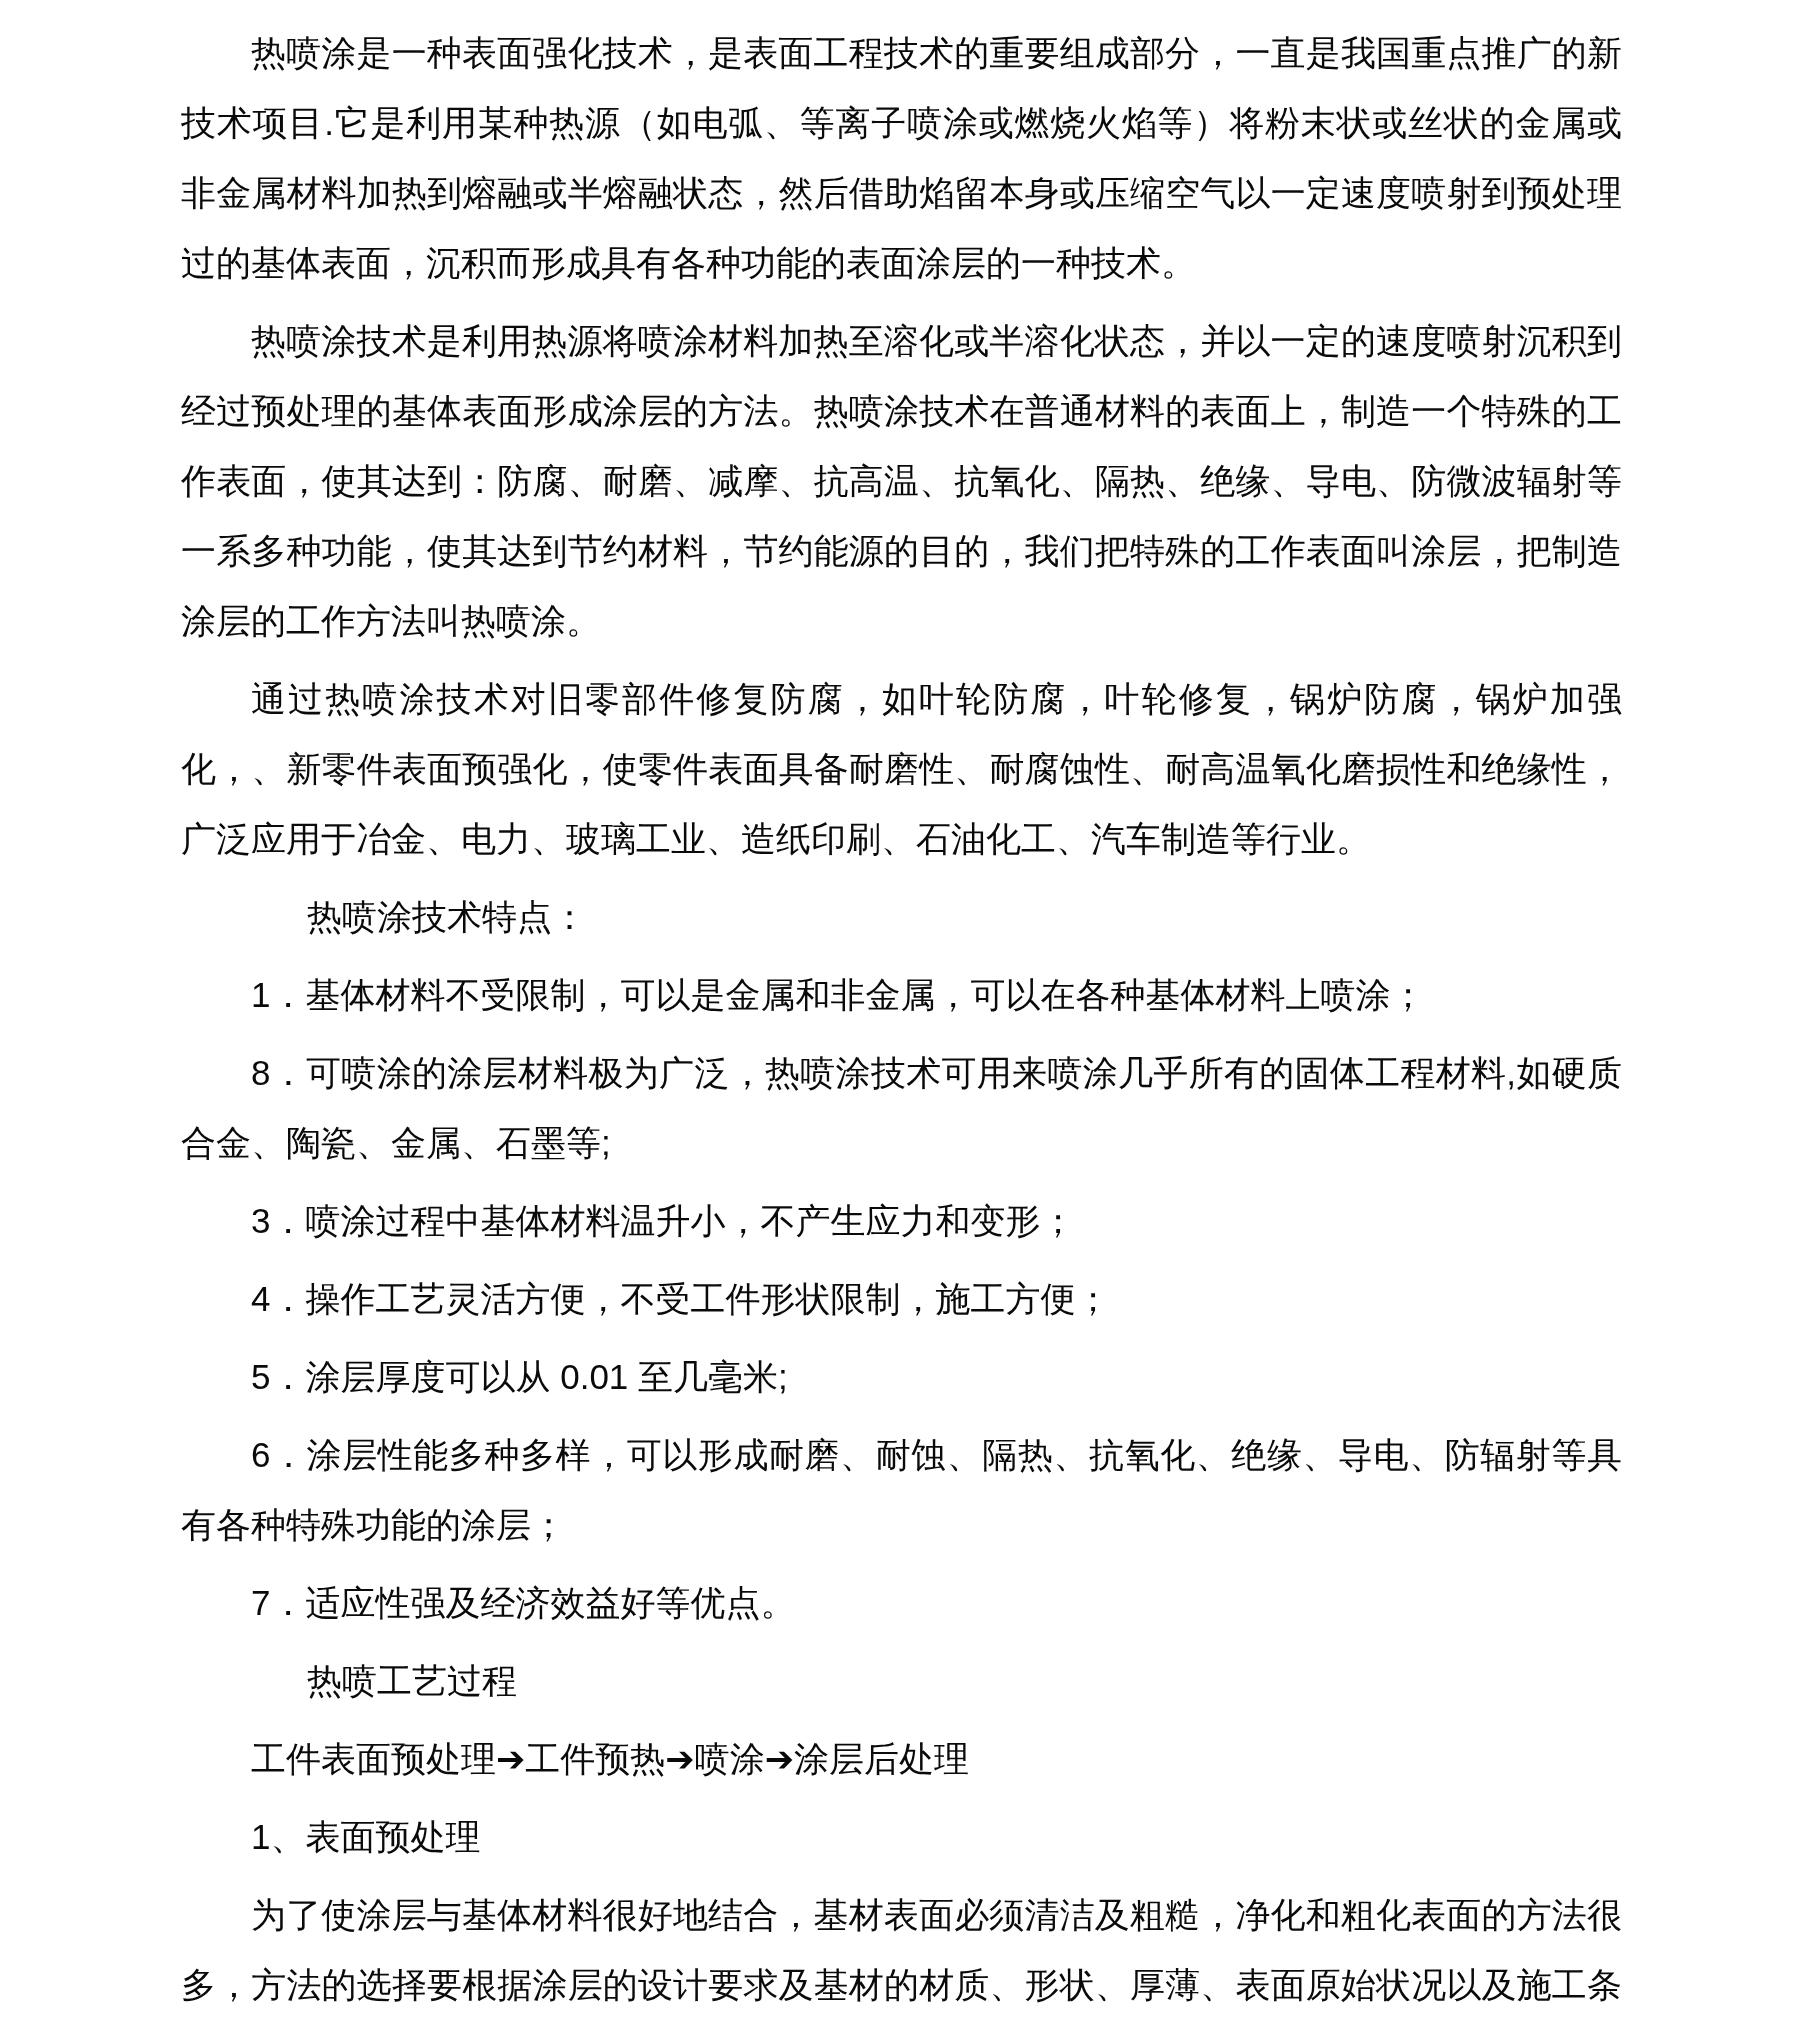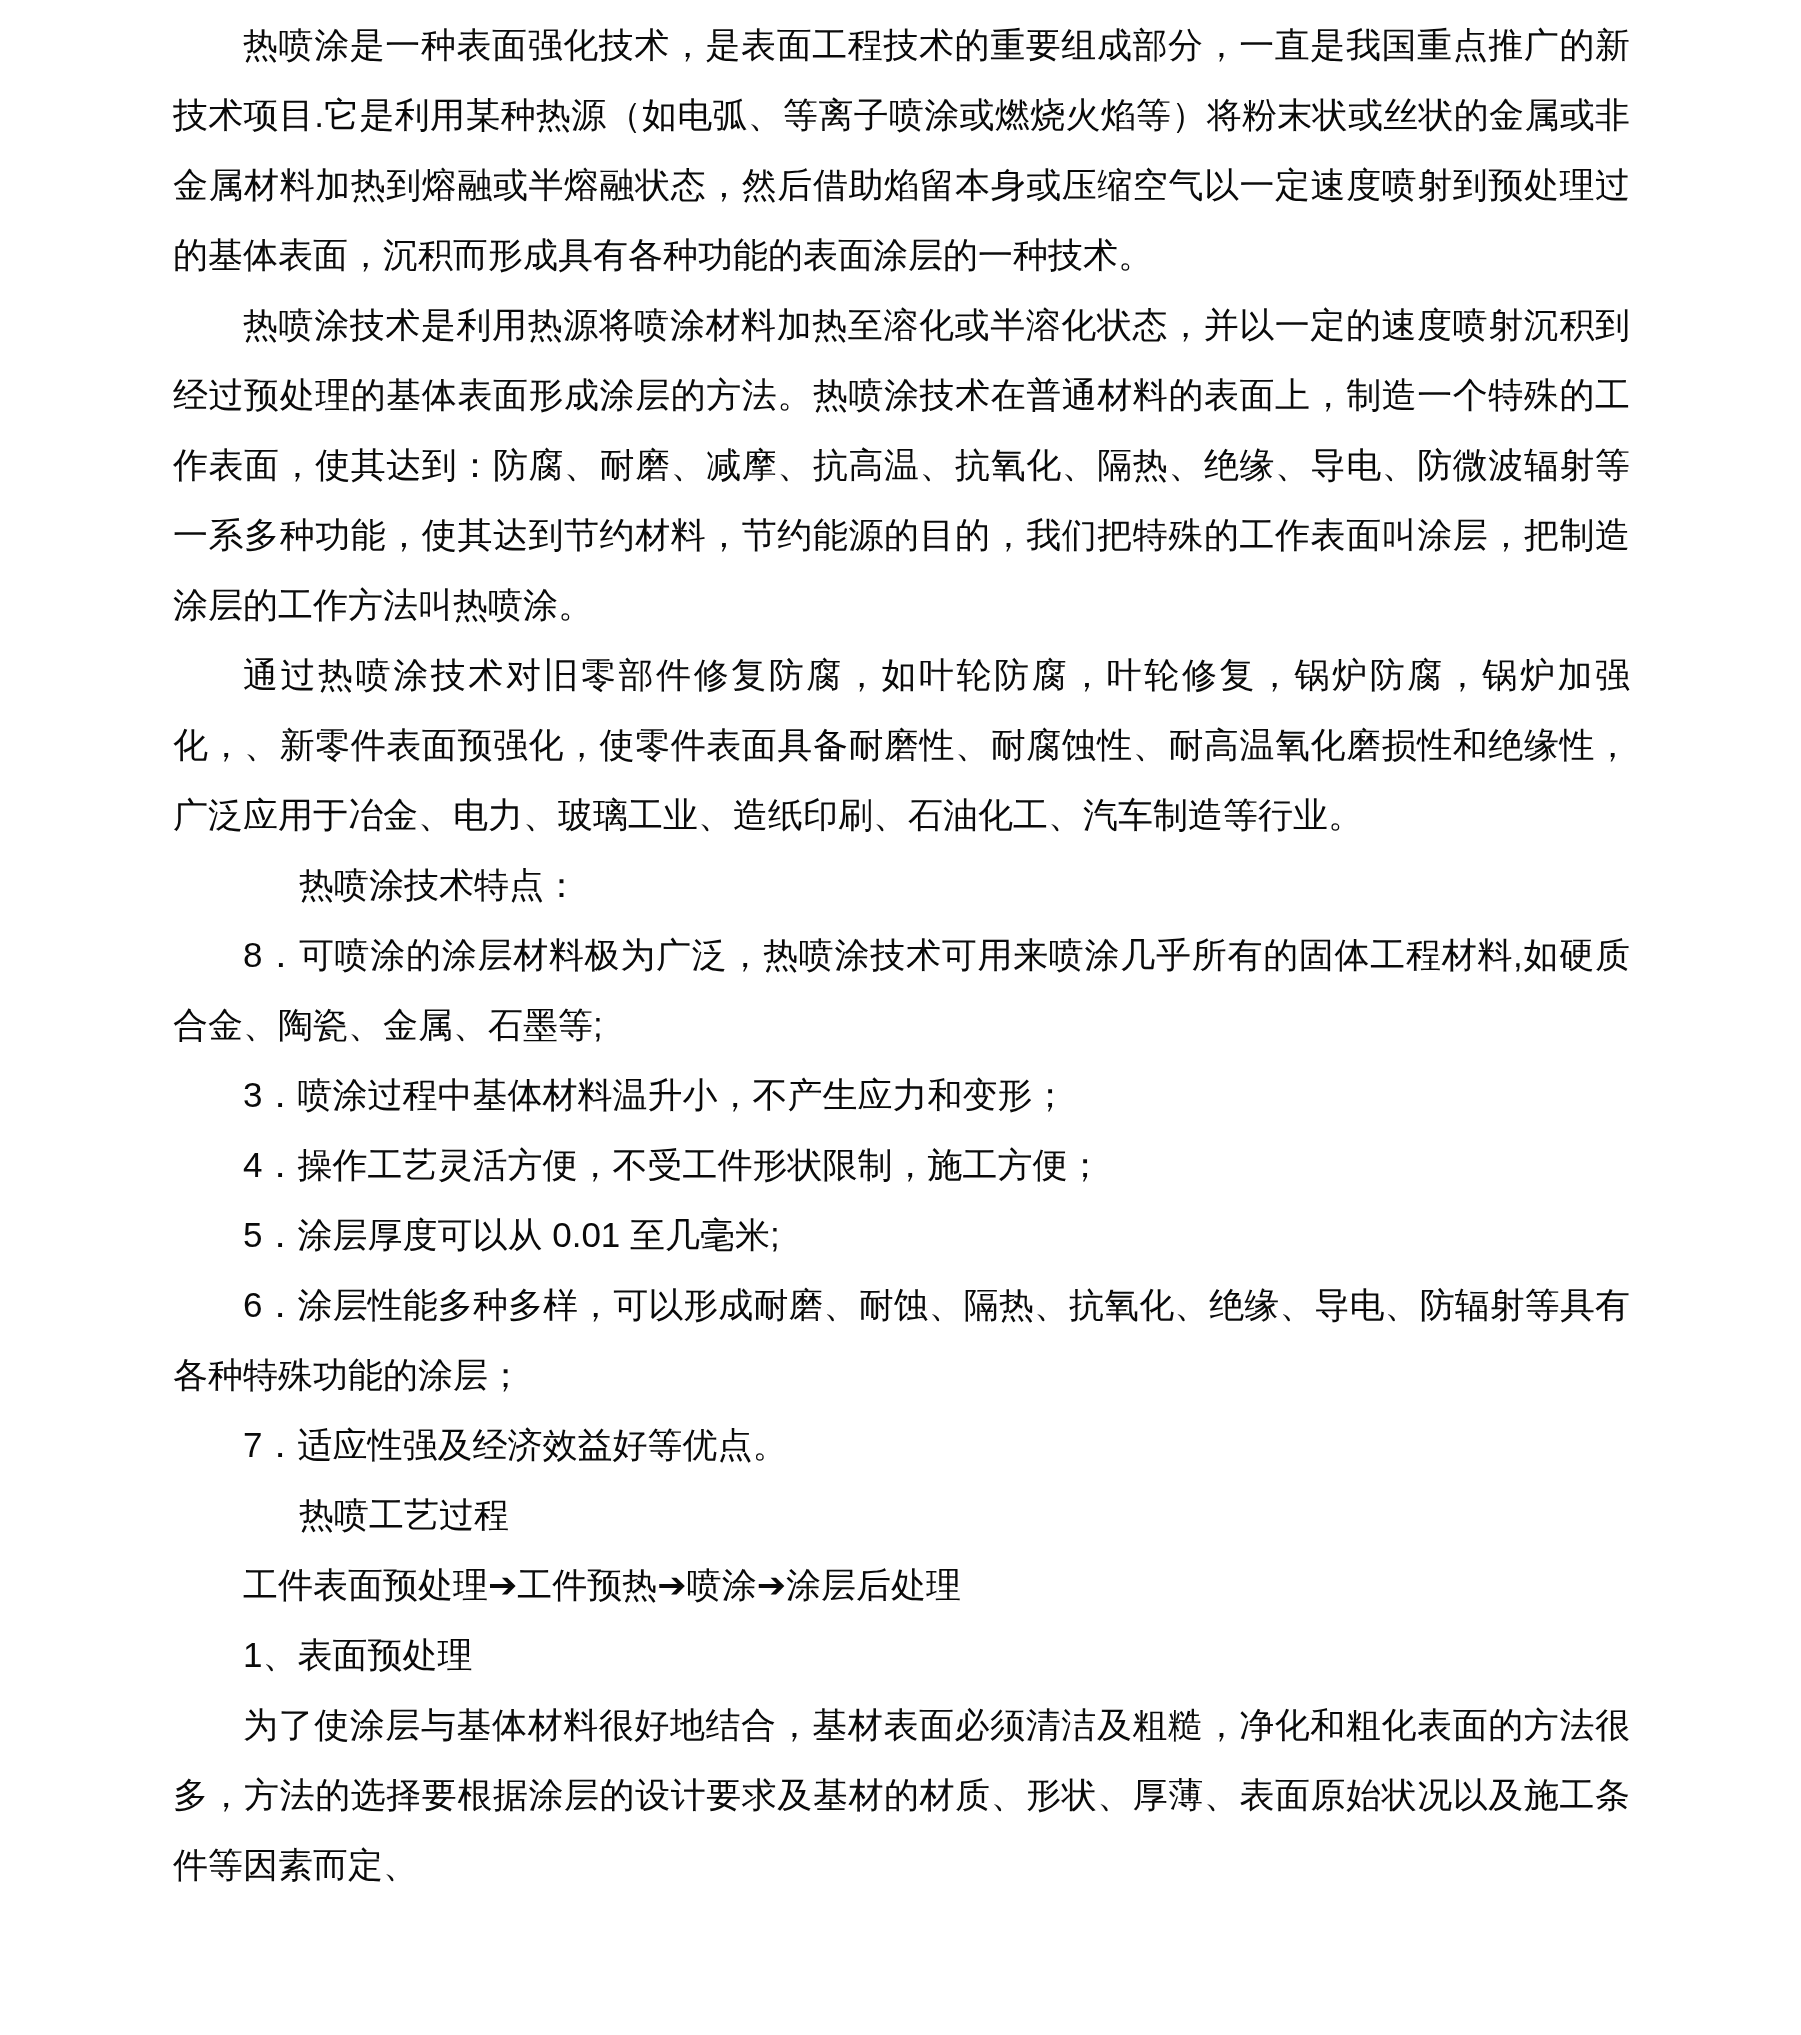--- a/index.html
+++ b/index.html
@@ -15,21 +15,21 @@
     padding: 10.2px 172px 0 173px;
     background: #ffffff;
     color: #0a0a0a;
     font-family: "Liberation Sans", "DejaVu Sans", sans-serif;
     font-size: 35px;
     line-height: 70px;
     text-align: justify;
     overflow: hidden;
   }
   .page p {
-    margin: 0;
+    margin: 8px;
     padding: 0;
   }
   
   .paragraph,
   .list-item,
   .process-flow,
   .step-heading {
     text-indent: 2em;
   }
   
@@ -40,20 +40,21 @@
 </style>
 </head>
 <body>
 
 <div class="page" style="background: rgb(255, 255, 255); color: rgb(10, 10, 10);">
   <div id="content">
       <p class="paragraph">热喷涂是一种表面强化技术，是表面工程技术的重要组成部分，一直是我国重点推广的新技术项目.它是利用某种热源（如电弧、等离子喷涂或燃烧火焰等）将粉末状或丝状的金属或非金属材料加热到熔融或半熔融状态，然后借助焰留本身或压缩空气以一定速度喷射到预处理过的基体表面，沉积而形成具有各种功能的表面涂层的一种技术。</p>
       <p class="paragraph">热喷涂技术是利用热源将喷涂材料加热至溶化或半溶化状态，并以一定的速度喷射沉积到经过预处理的基体表面形成涂层的方法。热喷涂技术在普通材料的表面上，制造一个特殊的工作表面，使其达到：防腐、耐磨、减摩、抗高温、抗氧化、隔热、绝缘、导电、防微波辐射等一系多种功能，使其达到节约材料，节约能源的目的，我们把特殊的工作表面叫涂层，把制造涂层的工作方法叫热喷涂。</p>
       <p class="paragraph">通过热喷涂技术对旧零部件修复防腐，如叶轮防腐，叶轮修复，锅炉防腐，锅炉加强化，、新零件表面预强化，使零件表面具备耐磨性、耐腐蚀性、耐高温氧化磨损性和绝缘性，广泛应用于冶金、电力、玻璃工业、造纸印刷、石油化工、汽车制造等行业。</p>
       <p class="section-heading">热喷涂技术特点：</p>
+      <p class="list-item">1．基体材料不受限制，可以是金属和非金属，可以在各种基体材料上喷涂；</p>
       <p class="list-item">8．可喷涂的涂层材料极为广泛，热喷涂技术可用来喷涂几乎所有的固体工程材料,如硬质合金、陶瓷、金属、石墨等;</p>
       <p class="list-item">3．喷涂过程中基体材料温升小，不产生应力和变形；</p>
       <p class="list-item">4．操作工艺灵活方便，不受工件形状限制，施工方便；</p>
       <p class="list-item">5．涂层厚度可以从 0.01 至几毫米;</p>
       <p class="list-item">6．涂层性能多种多样，可以形成耐磨、耐蚀、隔热、抗氧化、绝缘、导电、防辐射等具有各种特殊功能的涂层；</p>
       <p class="list-item">7．适应性强及经济效益好等优点。</p>
       <p class="section-heading">热喷工艺过程</p>
       <p class="process-flow">工件表面预处理➔工件预热➔喷涂➔涂层后处理</p>
       <p class="step-heading">1、表面预处理</p>
       <p class="paragraph">为了使涂层与基体材料很好地结合，基材表面必须清洁及粗糙，净化和粗化表面的方法很多，方法的选择要根据涂层的设计要求及基材的材质、形状、厚薄、表面原始状况以及施工条件等因素而定、</p>

